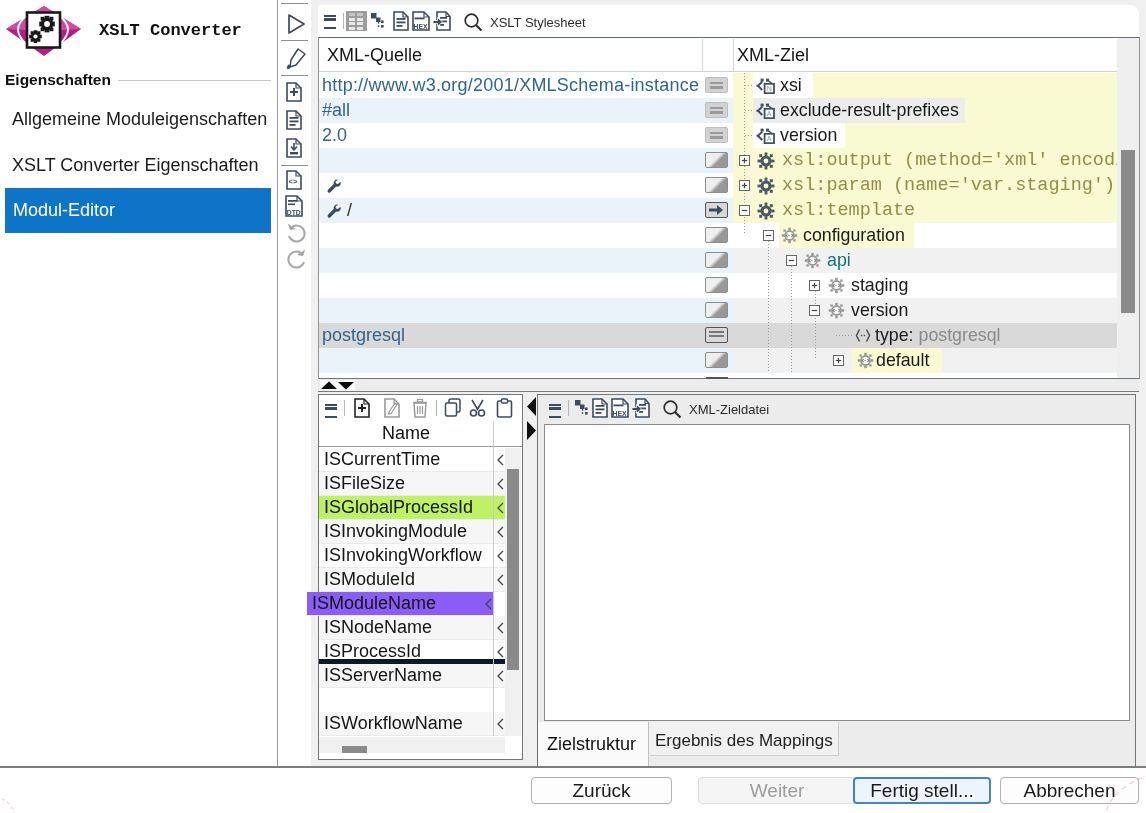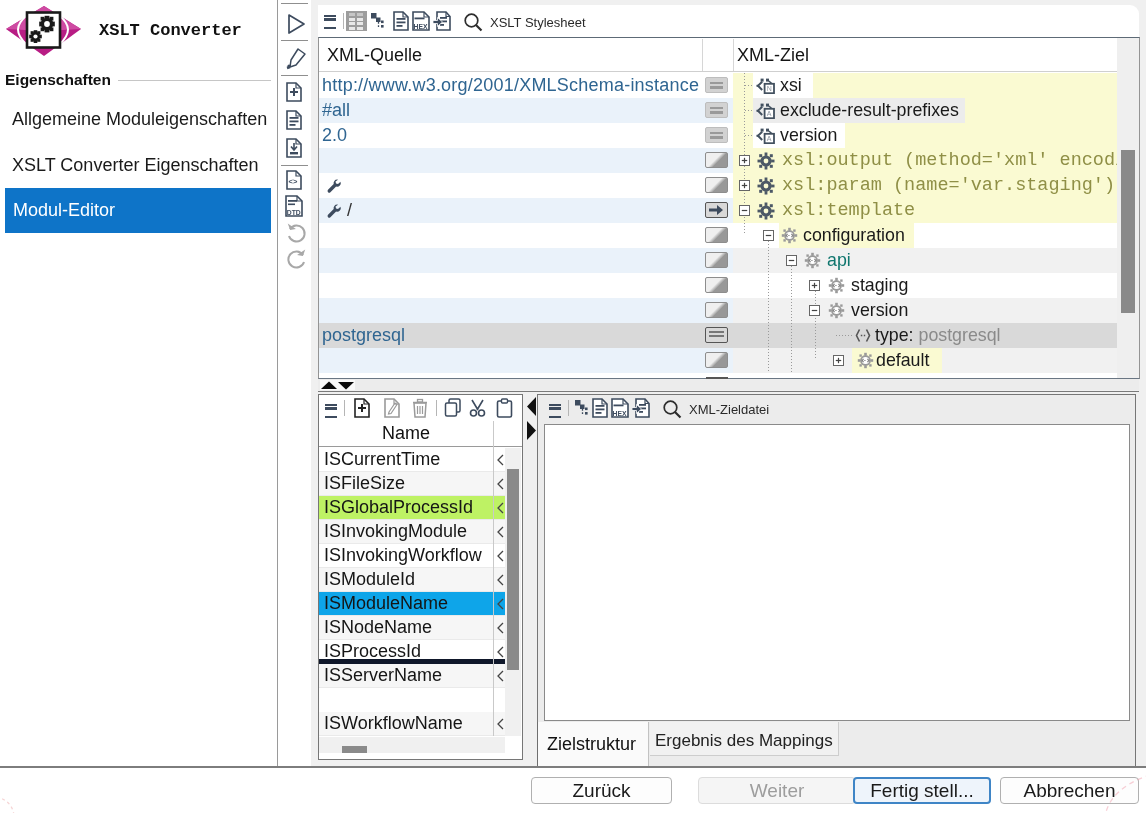--- a/index.html
+++ b/index.html
@@ -582,21 +582,21 @@
 <svg style="position:absolute;left:177px;top:6px" width="9" height="12" viewBox="0 0 9 12">
       <path d="M7 1 L2 6 L7 11" stroke="#444" stroke-width="1.3" fill="none"></path>
     </svg>
 </div>
 <div class="abs" style="left:319px;top:568px;width:186px;height:24px;background:#f6f6f6;border-bottom:1px solid #eaeaea;box-sizing:border-box;">
 <span style="position:absolute;left:5px;top:1px;font-size:18px;color:#151515;white-space:nowrap;">ISModuleId</span>
 <svg style="position:absolute;left:177px;top:6px" width="9" height="12" viewBox="0 0 9 12">
       <path d="M7 1 L2 6 L7 11" stroke="#444" stroke-width="1.3" fill="none"></path>
     </svg>
 </div>
-<div class="abs" style="left:319px;top:592px;width:186px;height:24px;background:#0ea5e9;border-bottom:1px solid #eaeaea;box-sizing:border-box;">
+<div class="abs" style="left:307px;top:592px;width:186px;height:24px;background:#8b5cf6;border-bottom:1px solid #eaeaea;box-sizing:border-box;">
 <span style="position:absolute;left:5px;top:1px;font-size:18px;color:#151515;white-space:nowrap;">ISModuleName</span>
 <svg style="position:absolute;left:177px;top:6px" width="9" height="12" viewBox="0 0 9 12">
       <path d="M7 1 L2 6 L7 11" stroke="#444" stroke-width="1.3" fill="none"></path>
     </svg>
 </div>
 <div class="abs" style="left:319px;top:616px;width:186px;height:24px;background:#f6f6f6;border-bottom:1px solid #eaeaea;box-sizing:border-box;">
 <span style="position:absolute;left:5px;top:1px;font-size:18px;color:#151515;white-space:nowrap;">ISNodeName</span>
 <svg style="position:absolute;left:177px;top:6px" width="9" height="12" viewBox="0 0 9 12">
       <path d="M7 1 L2 6 L7 11" stroke="#444" stroke-width="1.3" fill="none"></path>
     </svg>

